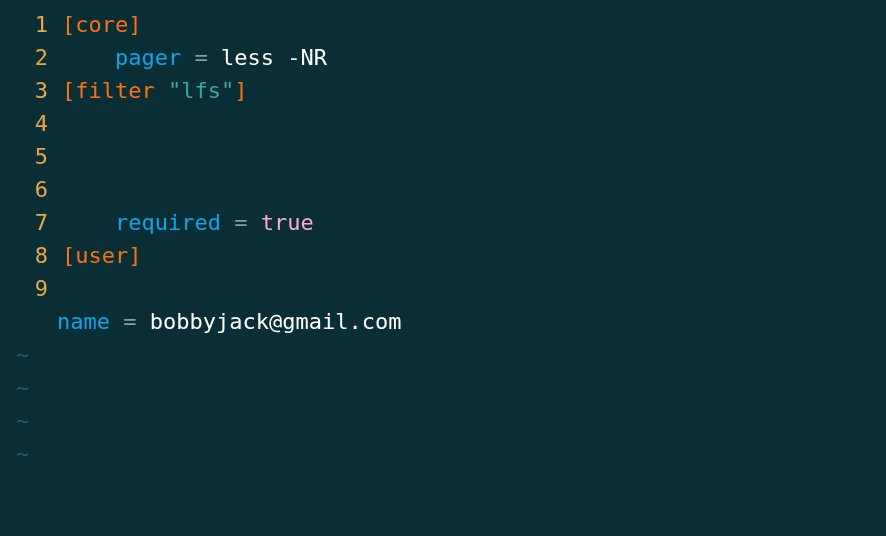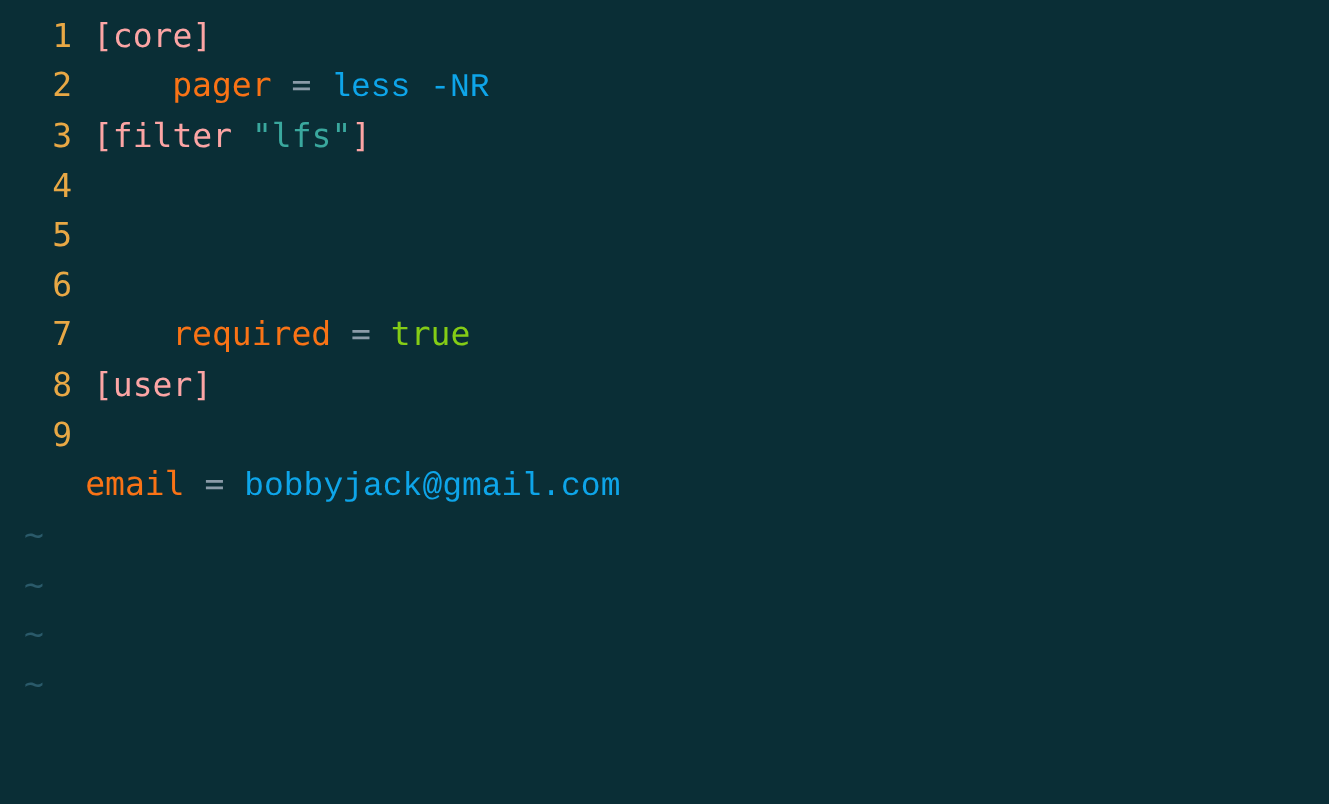--- a/index.html
+++ b/index.html
@@ -28,55 +28,54 @@
     .lineno {
       color: #e8a845;
       width: 58px;
       text-align: right;
       padding-right: 14px;
     }
     .content {
       color: #8a9ba8;
     }
     .section-bracket {
-      color: #fca5a5;
+      color: #f97316;
       margin-top: 48px;
     }
     .section-string {
       color: #3aa89e;
     }
     .key {
-      color: #f97316;
+      color: #0ea5e9;
     }
     .equals {
       color: #8a9ba8;
     }
     .value {
-      color: #0ea5e9;
-      font-family: Liberation Mono, monospace;
+      color: #ffffff;
     }
     .bool-true {
-      color: #84cc16;
+      color: #f9a8d4;
     }
     .tilde {
       color: #2a5a6a;
       padding-left: 12px;
     }
   </style>
 </head>
 <body>
 
 <div class="editor" id="editor">
     <div class="line"><span class="lineno">1</span><span class="content"><span class="section-bracket">[core]</span></span></div>
     <div class="line"><span class="lineno">2</span><span class="content"><span class="value">    </span><span class="key">pager</span><span class="equals"> = </span><span class="value">less -NR</span></span></div>
     <div class="line"><span class="lineno">3</span><span class="content"><span class="section-bracket">[filter </span><span class="section-string">"lfs"</span><span class="section-bracket">]</span></span></div>
     <div class="line"><span class="lineno">4</span></div>
     <div class="line"><span class="lineno">5</span></div>
     <div class="line"><span class="lineno">6</span></div>
     <div class="line"><span class="lineno">7</span><span class="content"><span class="value">    </span><span class="key">required</span><span class="equals"> = </span><span class="bool-true">true</span></span></div>
     <div class="line"><span class="lineno">8</span><span class="content"><span class="section-bracket">[user]</span></span></div>
     <div class="line"><span class="lineno">9</span></div>
-    <div class="line"><span class="content"><span class="value">    </span><span class="key">email</span><span class="equals"> = </span><span class="value">bobbyjack@gmail.com</span></span></div>
+    <div class="line"><span class="content"><span class="value">    </span><span class="key">name</span><span class="equals"> = </span><span class="value">bobbyjack@gmail.com</span></span></div>
     <div class="line"><span class="tilde">~</span></div>
     <div class="line"><span class="tilde">~</span></div>
     <div class="line"><span class="tilde">~</span></div>
     <div class="line"><span class="tilde">~</span></div>
   </div>
 
 </body></html>

